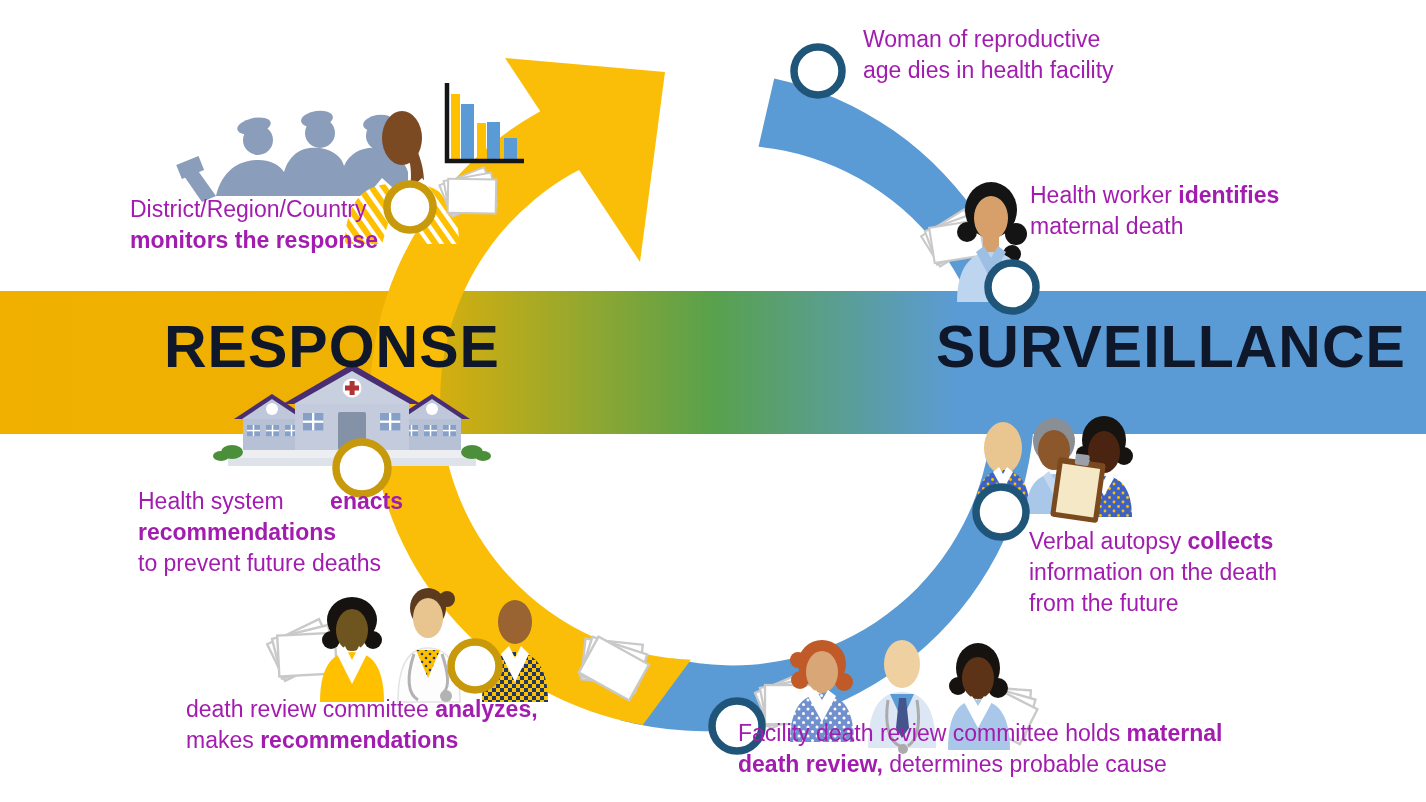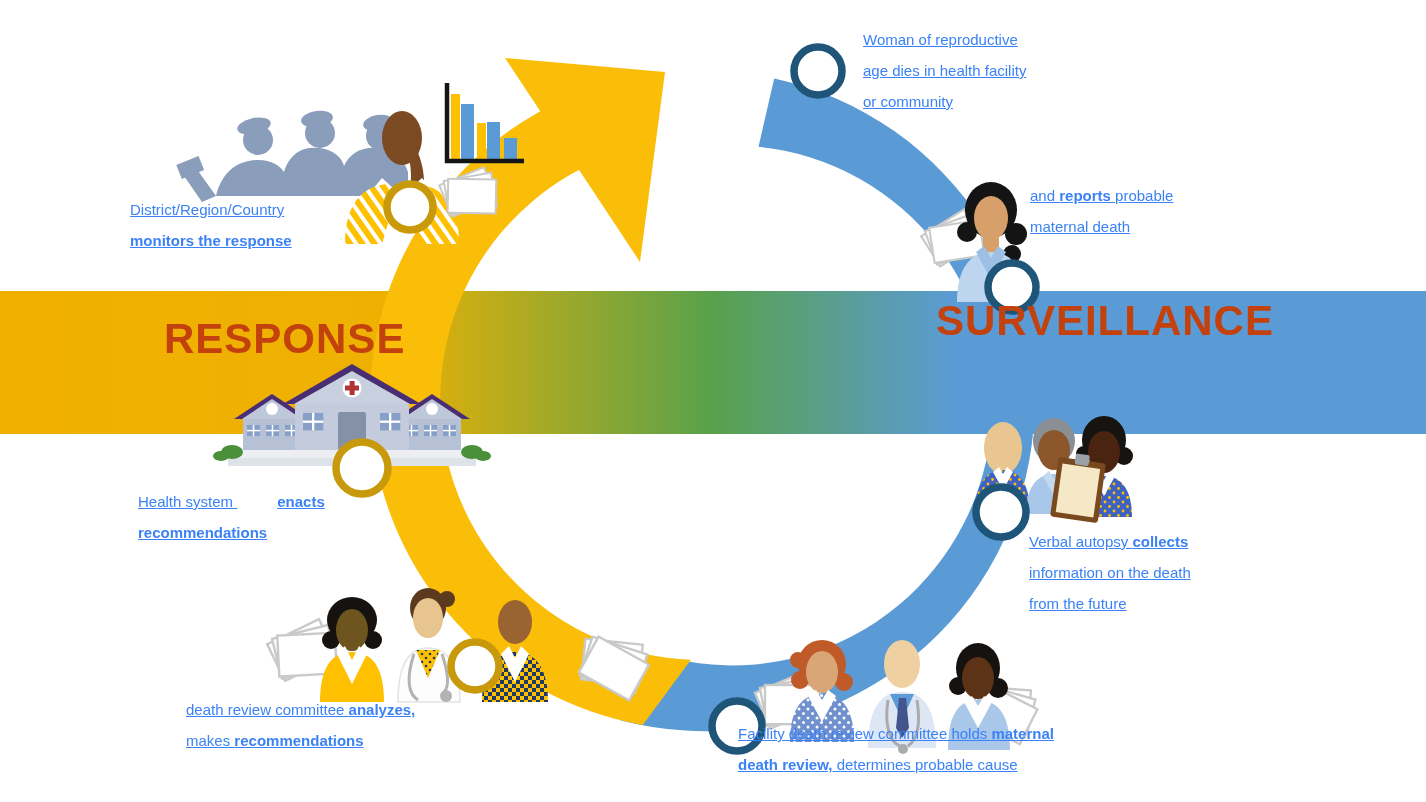--- a/index.html
+++ b/index.html
@@ -1,21 +1,21 @@
 <!DOCTYPE html>
 <html><head>
 <meta charset="utf-8">
 <style>
   html,body{margin:0;padding:0;background:#fff;}
   #stage{position:relative;width:1426px;height:802px;overflow:hidden;background:#fff;
          font-family:"Liberation Sans", sans-serif;}
   #diagram{position:absolute;left:0;top:0;}
-  .label{position:absolute;font-size:15px;line-height:31px;color:#3b82f6;white-space:nowrap;text-decoration:underline;}
+  .label{position:absolute;font-size:23px;line-height:31px;color:#a21caf;white-space:nowrap;}
   .label span{font-weight:400;}
-  .band-label{position:absolute;color:#c2410c;font-weight:700;font-size:42px;
+  .band-label{position:absolute;color:#0f172a;font-weight:700;font-size:59px;
               letter-spacing:1px;line-height:1;white-space:nowrap;}
 </style>
 </head>
 <body>
 
 <div id="stage">
 
 <svg id="diagram" width="1426" height="802" viewBox="0 0 1426 802">
   <defs>
     <linearGradient id="bandGrad" x1="0" y1="0" x2="1" y2="0">
@@ -226,46 +226,46 @@
   <circle cx="818" cy="71" r="24" fill="#fff" stroke="#1F5579" stroke-width="7.5"></circle>
   <circle cx="1012" cy="287" r="24" fill="#fff" stroke="#1F5579" stroke-width="7.5"></circle>
   <circle cx="1001" cy="512" r="25" fill="#fff" stroke="#1F5579" stroke-width="7.5"></circle>
   <circle cx="737" cy="726" r="25" fill="#fff" stroke="#1F5579" stroke-width="7.5"></circle>
   <circle cx="475" cy="666" r="24" fill="#fff" stroke="#C8990B" stroke-width="7.5"></circle>
   <circle cx="362" cy="468" r="26" fill="#fff" stroke="#C8990B" stroke-width="7.5"></circle>
   <circle cx="410" cy="207" r="23" fill="#fff" stroke="#C8990B" stroke-width="7.5"></circle>
 </svg>
 
 <div class="band-label" style="left:164px;top:318px">RESPONSE</div>
-<div class="band-label" style="left:936px;top:300px">SURVEILLANCE</div>
+<div class="band-label" style="left:936px;top:318px">SURVEILLANCE</div>
 
 <div class="label" style="left:863px;top:24px">
       <div><span>Woman of reproductive</span></div>
       <div><span>age dies in health facility</span></div>
-      <div><span>or community</span></div>
     </div>
 <div class="label" style="left:1030px;top:180px">
-      <div><span>and </span><span style="font-weight: 700;">reports</span><span> probable</span></div>
+      <div><span>Health worker </span><span style="font-weight: 700;">identifies</span></div>
       <div><span>maternal death</span></div>
     </div>
 <div class="label" style="left:1029px;top:526px">
       <div><span>Verbal autopsy </span><span style="font-weight: 700; margin-top: 48px;">collects</span></div>
       <div><span>information on the death</span></div>
       <div><span>from the future</span></div>
     </div>
 <div class="label" style="left:738px;top:718px">
       <div><span>Facility death review committee holds </span><span style="font-weight: 700;">maternal</span></div>
       <div><span style="font-weight: 700;">death review,</span><span> determines probable cause</span></div>
     </div>
 <div class="label" style="left:186px;top:694px">
       <div><span>death review committee </span><span style="font-weight: 700; text-align: center;">analyzes,</span></div>
       <div><span>makes </span><span style="font-weight: 700;">recommendations</span></div>
     </div>
 <div class="label" style="left:138px;top:486px">
       <div><span>Health system </span><span style="font-weight: 700; margin-left: 40px;">enacts</span></div>
       <div><span style="font-weight: 700;">recommendations</span></div>
+      <div><span>to prevent future deaths</span></div>
     </div>
 <div class="label" style="left:130px;top:194px">
       <div><span>District/Region/Country</span></div>
       <div><span style="font-weight: 700;">monitors the response</span></div>
     </div>
 
 </div>
 
 </body></html>

